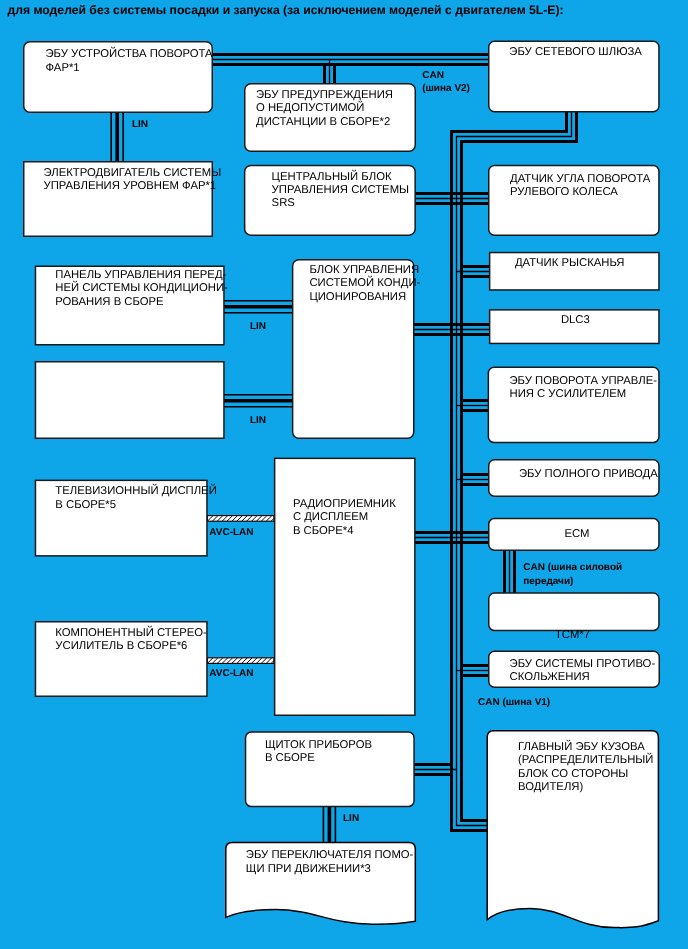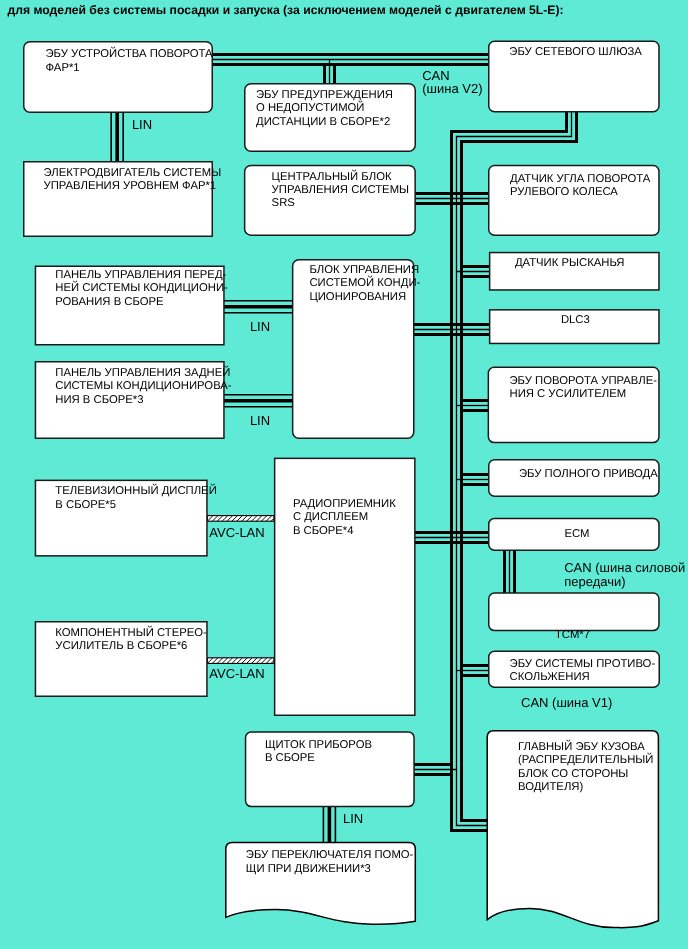--- a/index.html
+++ b/index.html
@@ -1,21 +1,21 @@
 <!DOCTYPE html>
 <html><head>
 <meta charset="utf-8">
 <style>
   html,body{margin:0;padding:0;background:#fff;}
   body{width:688px;height:949px;font-family:"Liberation Sans",sans-serif;-webkit-font-smoothing:antialiased;text-rendering:geometricPrecision;}
-  #stage{position:relative;width:688px;height:949px;overflow:hidden;background:#5eead4;}
+  #stage{position:relative;width:688px;height:949px;overflow:hidden;background:#0ea5e9;}
   #wires{position:absolute;left:0;top:0;}
   .title{position:absolute;left:7.5px;top:3px;font-size:12.2px;font-weight:bold;color:#000;white-space:nowrap;}
   .bt{position:absolute;font-size:11.3px;color:#000;line-height:13.4px;white-space:pre;margin-left:12px;}
-  .bl{position:absolute;font-size:13px;color:#000;line-height:13.4px;white-space:pre;}
+  .bl{position:absolute;font-size:10px;color:#000;line-height:13.4px;white-space:pre;font-weight:bold;}
 </style>
 </head>
 <body>
 
 <div id="stage">
 <div class="title">для моделей без системы посадки и запуска (за исключением моделей с двигателем 5L-E):</div>
 <svg id="wires" width="688" height="949" viewBox="0 0 688 949" fill="none" stroke="#000" stroke-linecap="butt" stroke-linejoin="miter" shape-rendering="geometricPrecision">
       <g>
         <path d="M212.00 64.50 L489.00 64.50" stroke-width="3.00"></path>
         <path d="M212.00 59.50 L489.00 59.50" stroke-width="1.30"></path>
@@ -172,23 +172,20 @@
       <rect x="488.75" y="593.05" width="170.20" height="37.50" rx="5.75" ry="5.75" fill="#fff" stroke="#1a1a1a" stroke-width="1.5"></rect>
       <rect x="488.75" y="651.25" width="170.50" height="36.00" rx="5.75" ry="5.75" fill="#fff" stroke="#1a1a1a" stroke-width="1.5"></rect>
     </svg>
 <div class="bt" style="left:33.5px;top:48.1px;">ЭБУ УСТРОЙСТВА ПОВОРОТА
 ФАР*1</div>
 <div class="bt" style="left:31.5px;top:166.7px;">ЭЛЕКТРОДВИГАТЕЛЬ СИСТЕМЫ
 УПРАВЛЕНИЯ УРОВНЕМ ФАР*1</div>
 <div class="bt" style="left:43.3px;top:268.9px;">ПАНЕЛЬ УПРАВЛЕНИЯ ПЕРЕД-
 НЕЙ СИСТЕМЫ КОНДИЦИОНИ-
 РОВАНИЯ В СБОРЕ</div>
-<div class="bt" style="left:43.3px;top:366.8px;">ПАНЕЛЬ УПРАВЛЕНИЯ ЗАДНЕЙ
-СИСТЕМЫ КОНДИЦИОНИРОВА-
-НИЯ В СБОРЕ*3</div>
 <div class="bt" style="left:43.3px;top:485.4px;">ТЕЛЕВИЗИОННЫЙ ДИСПЛЕЙ
 В СБОРЕ*5</div>
 <div class="bt" style="left:43.3px;top:626.8px;">КОМПОНЕНТНЫЙ СТЕРЕО-
 УСИЛИТЕЛЬ В СБОРЕ*6</div>
 <div class="bt" style="left:244px;top:88.9px;">ЭБУ ПРЕДУПРЕЖДЕНИЯ
 О НЕДОПУСТИМОЙ
 ДИСТАНЦИИ В СБОРЕ*2</div>
 <div class="bt" style="left:297.4px;top:264px;">БЛОК УПРАВЛЕНИЯ
 СИСТЕМОЙ КОНДИ-
 ЦИОНИРОВАНИЯ</div>
@@ -218,17 +215,17 @@
 (РАСПРЕДЕЛИТЕЛЬНЫЙ
 БЛОК СО СТОРОНЫ
 ВОДИТЕЛЯ)</div>
 <div class="bl" style="left:131.9px;top:117.9px;">LIN</div>
 <div class="bl" style="left:422.2px;top:68.8px;">CAN
 (шина V2)</div>
 <div class="bl" style="left:249.9px;top:320.1px;">LIN</div>
 <div class="bl" style="left:249.9px;top:413.6px;">LIN</div>
 <div class="bl" style="left:209.3px;top:525.8px;">AVC-LAN</div>
 <div class="bl" style="left:209.3px;top:667.2px;">AVC-LAN</div>
-<div class="bl" style="left:523.2px;top:561.4px;margin-left:41px;">CAN (шина силовой
+<div class="bl" style="left:523.2px;top:561.4px;">CAN (шина силовой
 передачи)</div>
-<div class="bl" style="left:478px;top:696.3px;margin-left:43px;">CAN (шина V1)</div>
+<div class="bl" style="left:478px;top:696.3px;">CAN (шина V1)</div>
 <div class="bl" style="left:343px;top:811.8px;">LIN</div>
 </div>
 
 </body></html>

